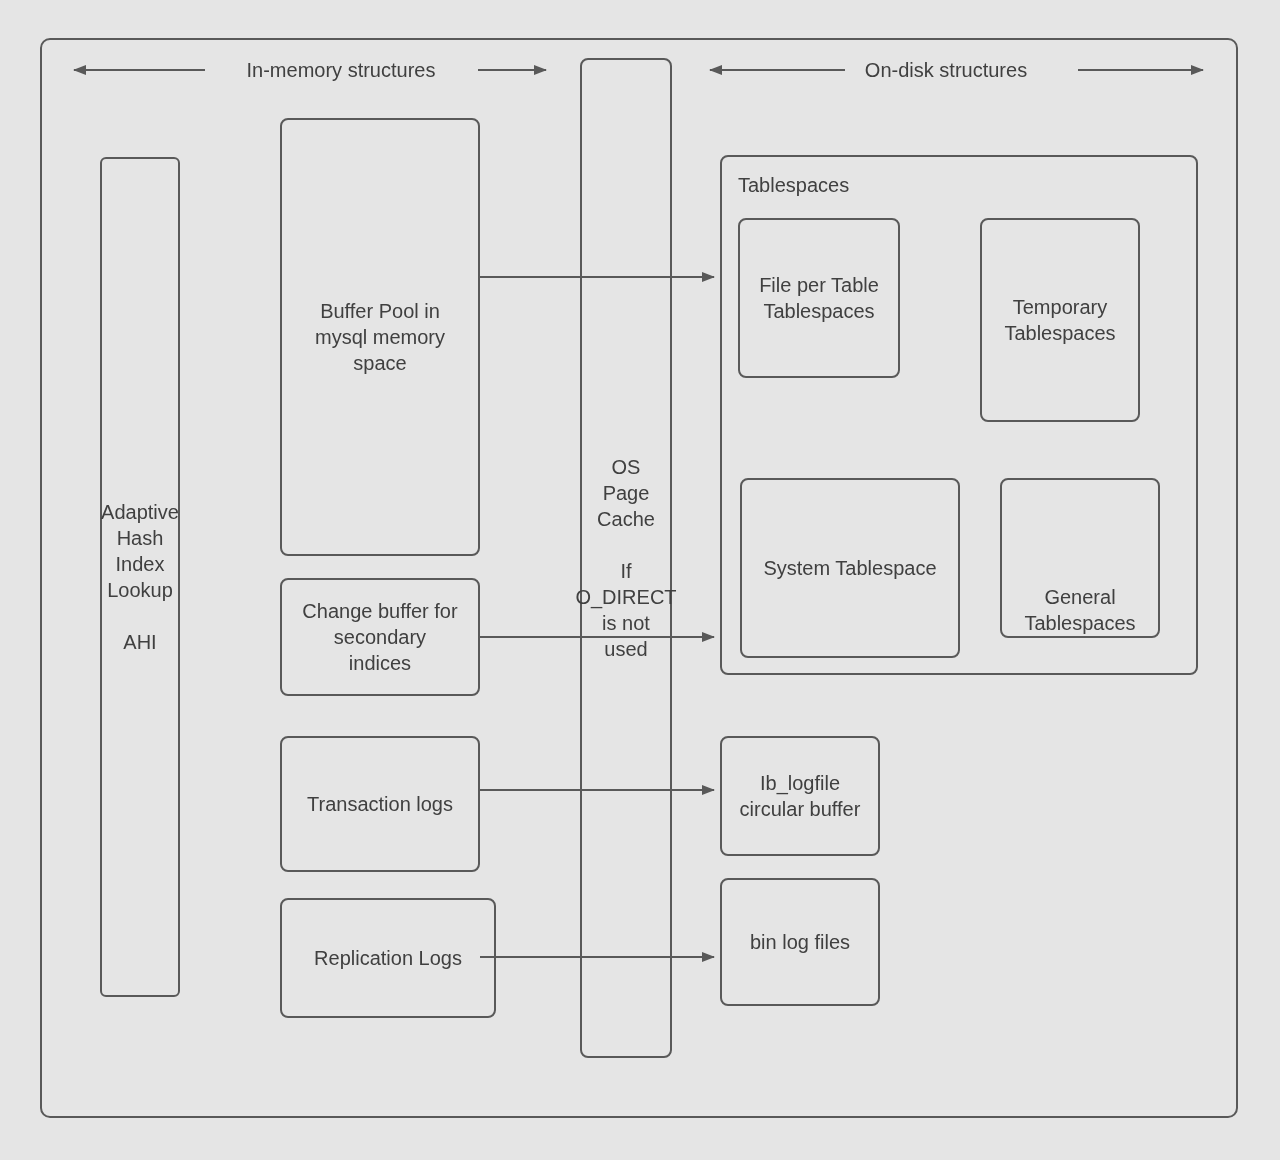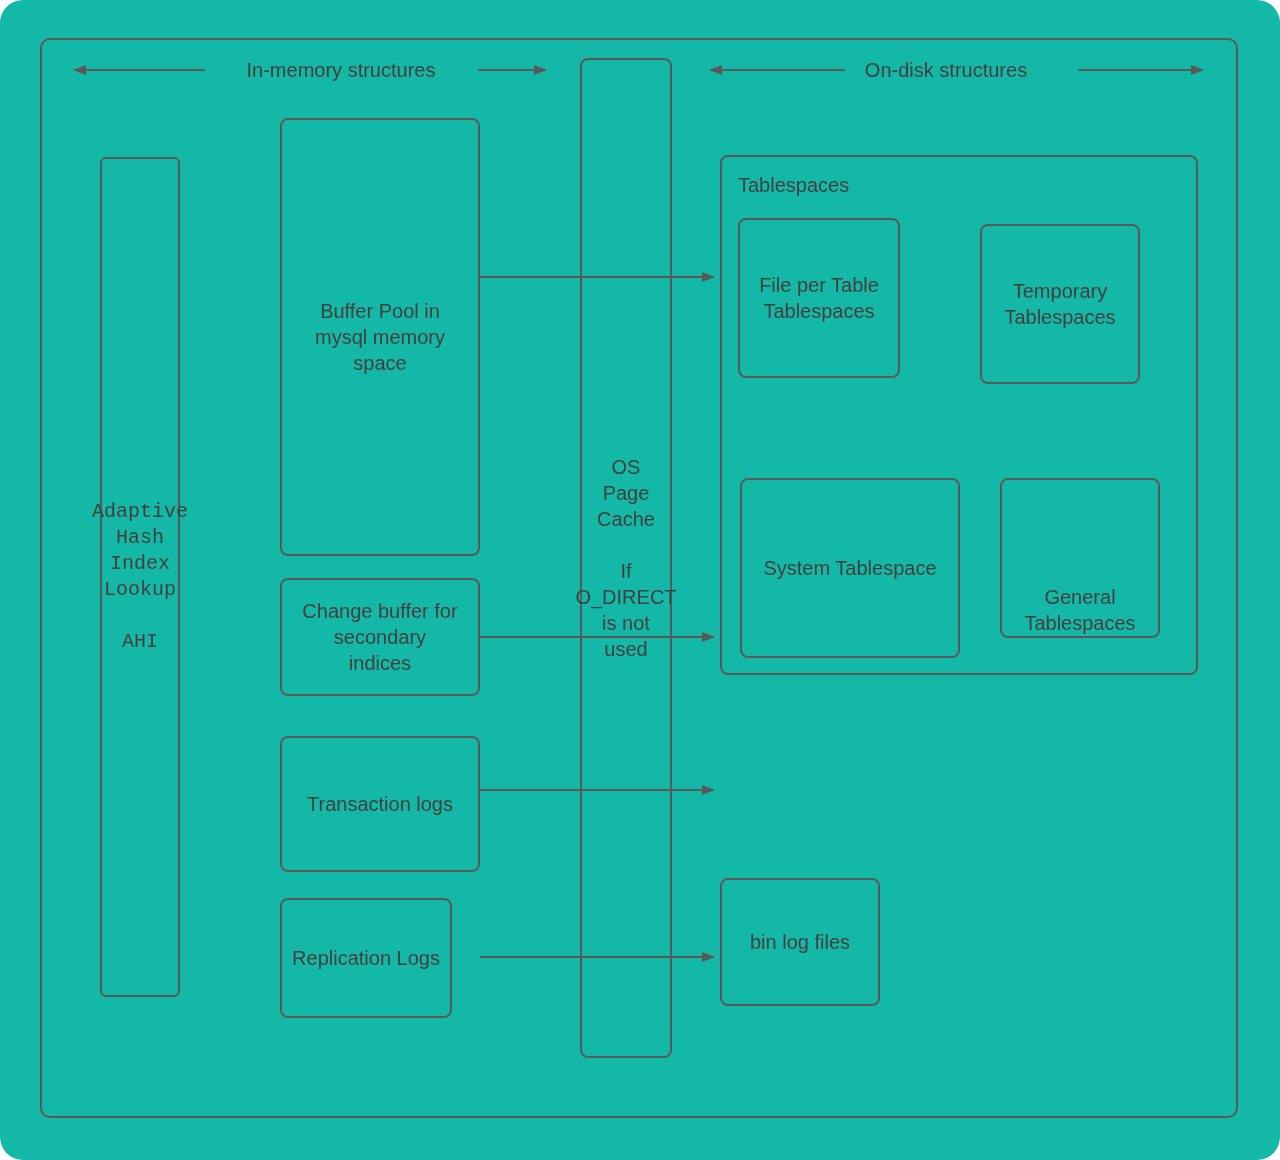--- a/index.html
+++ b/index.html
@@ -1,52 +1,51 @@
 <!DOCTYPE html>
 <html><head>
 <meta charset="utf-8">
 <style>
   html, body { margin: 0; padding: 0; background: #ffffff; }
   .canvas {
     position: relative;
     width: 1280px;
     height: 1160px;
-    background: #14b8a6;
+    background: #e5e5e5;
     font-family: "Liberation Sans", "DejaVu Sans", sans-serif;
     color: #404040;
     font-size: 20px;
     line-height: 26px;
-    border-radius: 23px;
   }
   .box {
     position: absolute;
     border: 2px solid #595959;
     border-radius: 8px;
     background: transparent;
     display: flex;
     flex-direction: column;
     align-items: center;
     justify-content: center;
     text-align: center;
     box-sizing: border-box;
   }
   .ml { white-space: pre-line; }
 
   .outer          { left: 40px;  top: 38px;  width: 1198px; height: 1080px; border-radius: 10px; }
-  .ahi            { left: 100px; top: 157px; width: 80px;  height: 840px; border-radius: 6px; font-family: Liberation Mono, monospace; }
+  .ahi            { left: 100px; top: 157px; width: 80px;  height: 840px; border-radius: 6px; }
   .buffer-pool    { left: 280px; top: 118px; width: 200px; height: 438px; }
   .change-buffer  { left: 280px; top: 578px; width: 200px; height: 118px; }
   .transaction    { left: 280px; top: 736px; width: 200px; height: 136px; }
-  .replication    { left: 280px; top: 898px; width: 172px; height: 120px; }
+  .replication    { left: 280px; top: 898px; width: 216px; height: 120px; }
   .os-cache       { left: 580px; top: 58px;  width: 92px;  height: 1000px; overflow: visible; z-index: 2; }
   .os-cache .ml   { width: 130px; z-index: 3; }
   .tablespaces    { left: 720px; top: 155px; width: 478px; height: 520px; display: block; }
   .ts-title       { position: absolute; left: 738px; top: 172px; text-align: left; }
   .file-per-table { left: 738px; top: 218px; width: 162px; height: 160px; align-items: center; }
-  .temporary      { left: 980px; top: 218px; width: 160px; height: 160px; margin-top: 6px; }
+  .temporary      { left: 980px; top: 218px; width: 160px; height: 204px; }
   .undo           { left: 740px; top: 398px; width: 162px; height: 60px; }
   .system         { left: 740px; top: 478px; width: 220px; height: 180px; }
   .general        { left: 1000px;top: 478px; width: 160px; height: 160px; justify-content: flex-end; }
   .ib-logfile     { left: 720px; top: 736px; width: 160px; height: 120px; }
   .bin-log        { left: 720px; top: 878px; width: 160px; height: 128px; }
 
   .gap-top { margin-top: 26px; }
 
   .hdr-label {
     position: absolute;
@@ -131,20 +130,24 @@
 
   <div class="box system">
     <div>System Tablespace</div>
   </div>
 
   <div class="box general">
     <div class="ml">General
 Tablespaces</div>
   </div>
 
+  <div class="box ib-logfile">
+    <div class="ml">Ib_logfile
+circular buffer</div>
+  </div>
 
   <div class="box bin-log">
     <div>bin log files</div>
   </div>
 
   <svg class="arrows" width="1280" height="1160" viewBox="0 0 1280 1160" xmlns="http://www.w3.org/2000/svg">
     <defs>
       <marker id="ah" markerWidth="14" markerHeight="12" refX="12" refY="5" orient="auto" markerUnits="userSpaceOnUse">
         <path d="M0,0 L13,5 L0,10 z" fill="#595959"></path>
       </marker>

